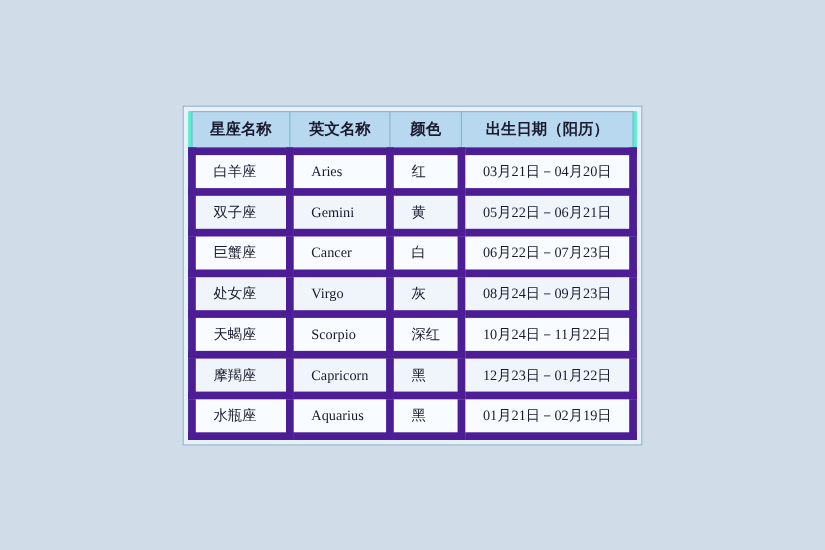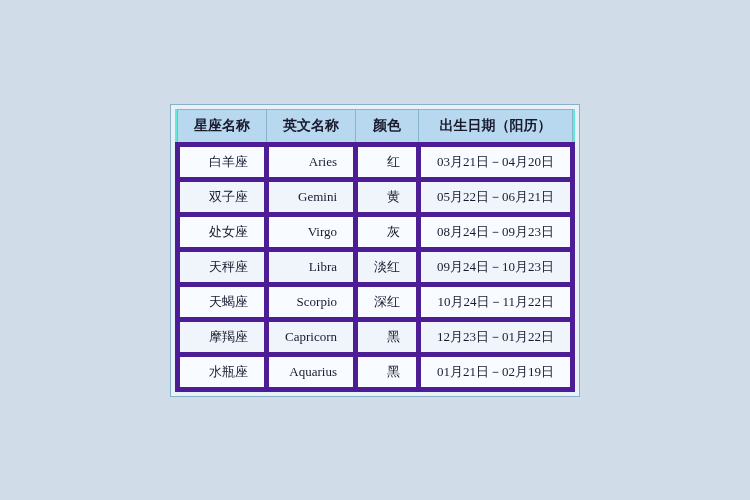--- a/index.html
+++ b/index.html
@@ -33,23 +33,23 @@
       background-color: #b8d8f0;
       color: #1a1a2e;
       font-size: 14px;
       font-weight: bold;
       text-align: center;
       padding: 7px 16px;
       border: 1px solid #8ab4cc;
     }
 
     td {
-      text-align: right;
+      text-align: left;
       padding: 6px 16px;
-      border: 5px solid #4c1d95;
+      border: 7px solid #4c1d95;
       font-size: 13px;
       color: #1a1a2e;
       background-color: #f8fbff;
     }
 
     tr:nth-child(even) td {
       background-color: #f0f5fb;
     }
   </style>
 </head>
@@ -72,30 +72,30 @@
           <td>红</td>
           <td>03月21日－04月20日</td>
         </tr>
         <tr>
           <td>双子座</td>
           <td>Gemini</td>
           <td>黄</td>
           <td>05月22日－06月21日</td>
         </tr>
         <tr>
+          <td>巨蟹座</td>
+          <td>Cancer</td>
+          <td>白</td>
+          <td>06月22日－07月23日</td>
+        </tr>
+        <tr>
           <td>处女座</td>
           <td>Virgo</td>
           <td>灰</td>
           <td>08月24日－09月23日</td>
-        </tr>
-        <tr>
-          <td>天秤座</td>
-          <td>Libra</td>
-          <td>淡红</td>
-          <td>09月24日－10月23日</td>
         </tr>
         <tr>
           <td>天蝎座</td>
           <td>Scorpio</td>
           <td>深红</td>
           <td>10月24日－11月22日</td>
         </tr>
         <tr>
           <td>摩羯座</td>
           <td>Capricorn</td>

